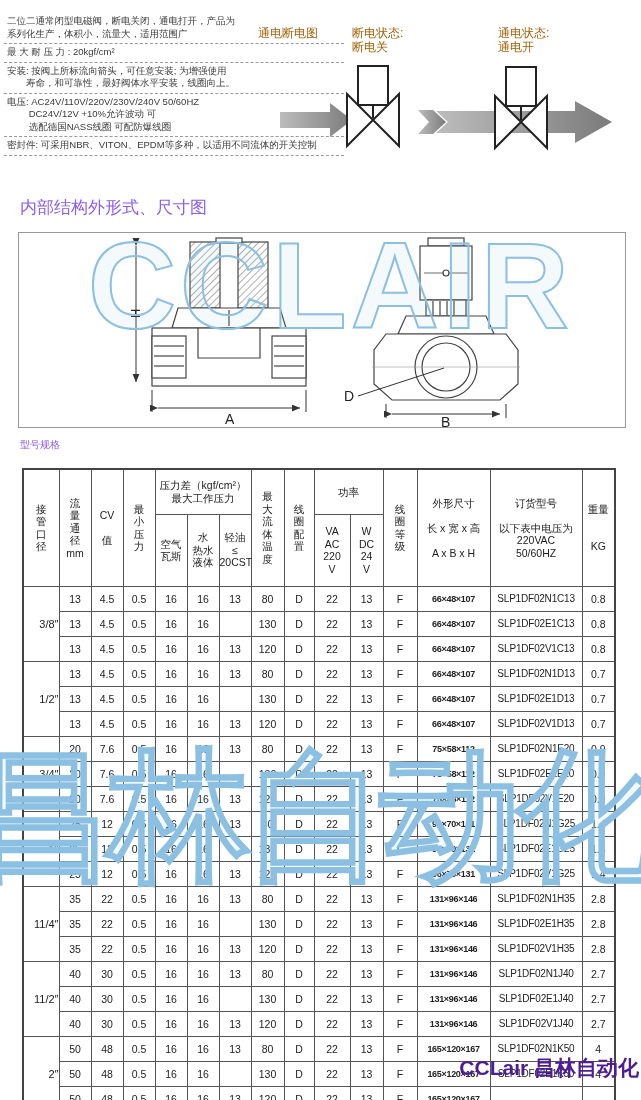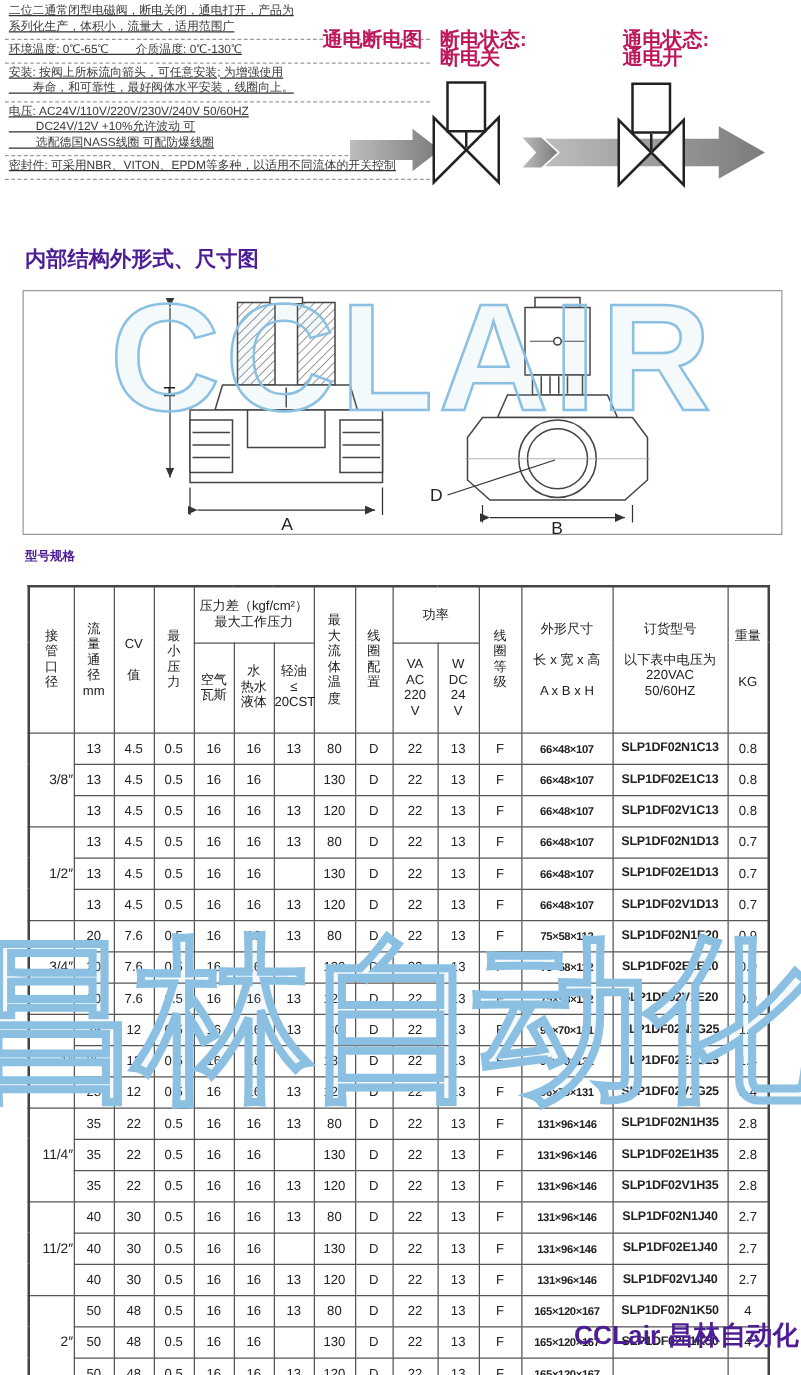--- a/index.html
+++ b/index.html
@@ -1,30 +1,30 @@
 <!DOCTYPE html>
 <html><head>
 <meta charset="utf-8">
 <style>
   html,body{margin:0;padding:0;background:#fff;}
   body{width:641px;height:1100px;position:relative;overflow:hidden;
        font-family:"Liberation Sans",sans-serif;color:#333;}
 
   
-  .spec-list{position:absolute;left:4px;top:1px;width:340px;z-index:2;text-decoration:underline;}
+  .spec-list{position:absolute;left:4px;top:13px;width:340px;z-index:2;}
   .spec-item{font-size:9.5px;line-height:12.5px;color:#3a3a3a;
              white-space:pre-line;border-bottom:1px dashed #9a9a9a;
              padding:2px 0 3px 3px;}
 
   
-  .diag-label{position:absolute;font-size:16px;font-weight:700;color:#be185d;
+  .diag-label{position:absolute;font-size:12px;font-weight:400;color:#a16207;
               line-height:14px;white-space:pre-line;z-index:2;}
 
   
-  .sec-title{position:absolute;font-weight:bold;color:#4c1d95;z-index:2;}
+  .sec-title{position:absolute;font-weight:normal;color:#8b5cf6;z-index:2;}
   .t1{left:20px;top:196px;font-size:17px;}
   .t2{left:20px;top:438px;font-size:10px;}
 
   
   .drawing-box{position:absolute;left:18px;top:232px;width:606px;height:194px;
                border:1px solid #999;background:#fff;z-index:1;}
 
   
   .wm{position:absolute;font-weight:bold;pointer-events:none;white-space:nowrap;
       color:rgba(144,192,226,0.10);-webkit-text-stroke:2px #8cc0e2;z-index:5;}
@@ -37,37 +37,37 @@
              border:2px solid #444;background:#fff;}
   table.spec th,table.spec td{border:1px solid #555;text-align:center;
              vertical-align:middle;padding:0;font-weight:normal;color:#222;}
   table.spec thead th{font-size:10.5px;line-height:12.5px;white-space:pre-line;}
   table.spec thead tr.h1{height:45px;}
   table.spec thead tr.h2{height:72px;}
   table.spec tbody tr{height:24px;}
   table.spec tbody td{font-size:10.5px;line-height:24px;}
   table.spec td.size-cell{font-size:11px;text-align:right;}
   table.spec td.dims{font-size:9px;letter-spacing:-0.3px;font-weight:bold;}
-  table.spec td.model{font-size:10px;letter-spacing:-0.2px;font-weight:bold;}
+  table.spec td.model{font-size:10px;letter-spacing:-0.2px;}
 
   
   .footer{position:absolute;right:2px;top:1054px;z-index:6;color:#4c1d95;
           font-weight:bold;font-size:21px;white-space:nowrap;}
   .footer .cjk{letter-spacing:0px;}
 
   svg{position:absolute;overflow:visible;z-index:2;}
   svg text{font-family:"Liberation Sans",sans-serif;}
 </style>
 </head>
 <body>
 
 <div class="spec-list">
     <div class="spec-item">二位二通常闭型电磁阀，断电关闭，通电打开，产品为
 系列化生产，体积小，流量大，适用范围广</div>
-    <div class="spec-item">环境温度: 0℃-65℃　　 介质温度: 0℃-130℃</div>
+    <div class="spec-item">最 大 耐 压 力 : 20kgf/cm²</div>
     <div class="spec-item">安装: 按阀上所标流向箭头，可任意安装; 为增强使用
 　　寿命，和可靠性，最好阀体水平安装，线圈向上。</div>
     <div class="spec-item">电压: AC24V/110V/220V/230V/240V 50/60HZ
 　　 DC24V/12V +10%允许波动 可
 　　 选配德国NASS线圈 可配防爆线圈</div>
     <div class="spec-item">密封件: 可采用NBR、VITON、EPDM等多种，以适用不同流体的开关控制</div>
   </div>
 
 <div class="diag-label" style="left:258px;top:26px;">通电断电图</div>
 <div class="diag-label" style="left:352px;top:26px;">断电状态:

